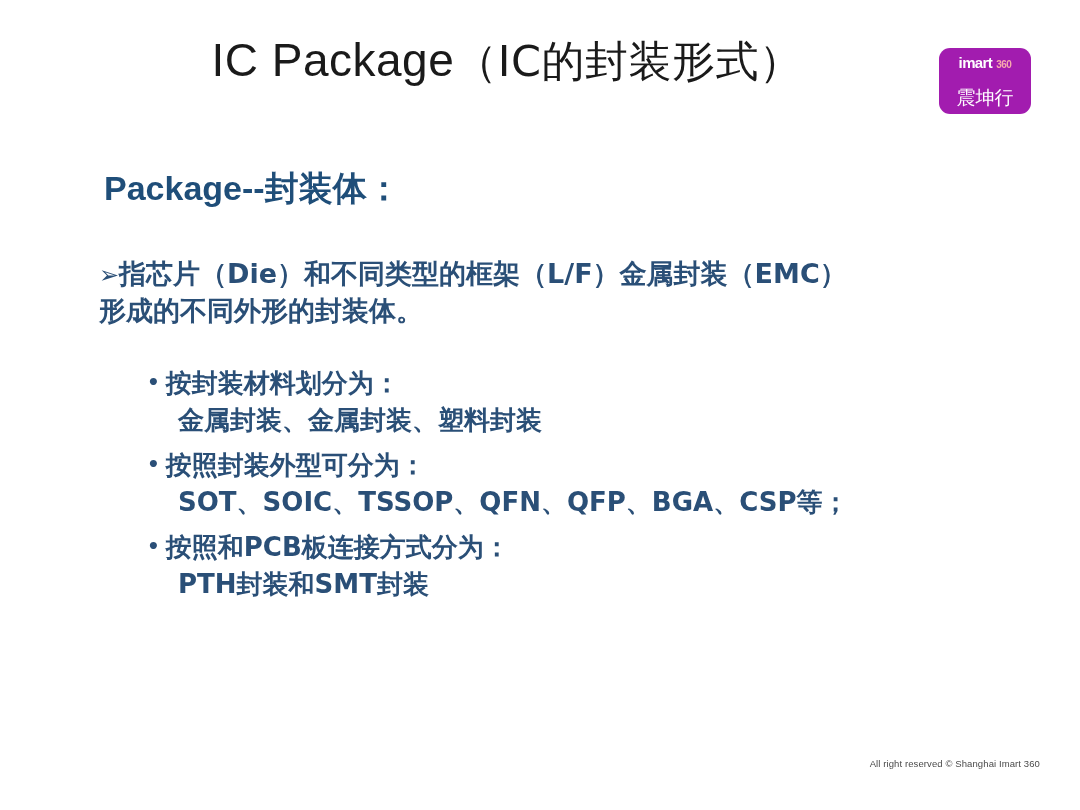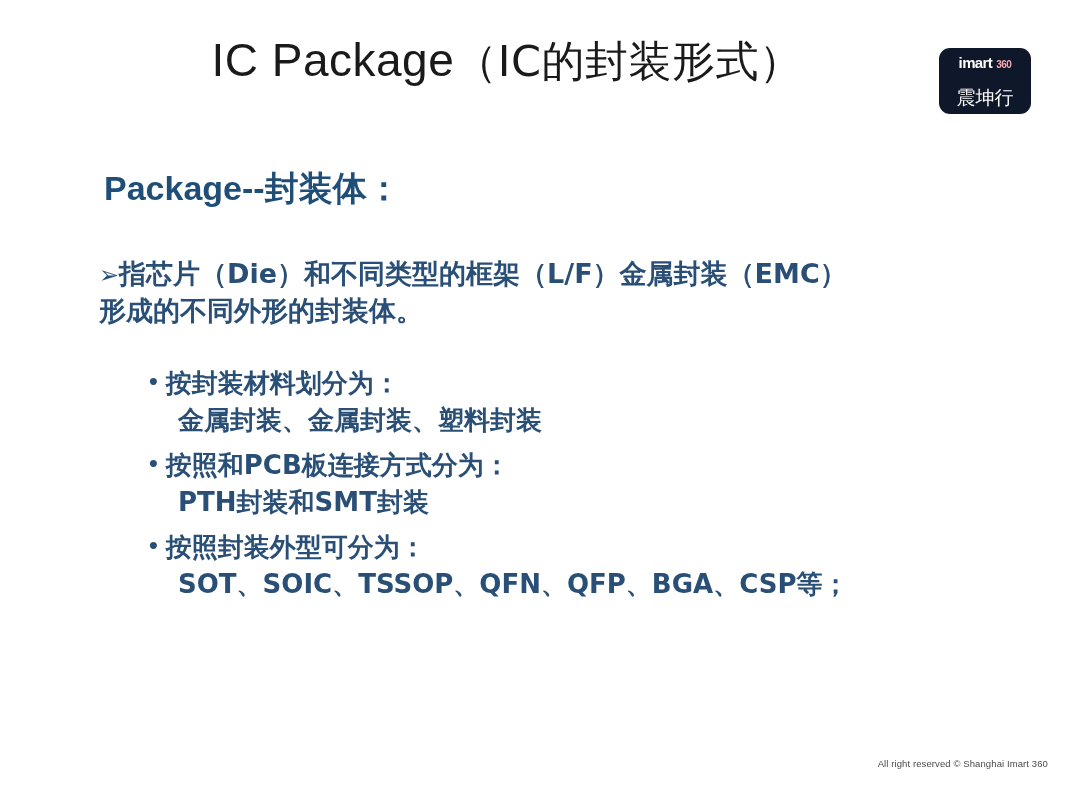--- a/index.html
+++ b/index.html
@@ -49,21 +49,21 @@
     font-size: 43px;
   }
 
   
   .logo {
     position: absolute;
     left: 939px;
     top: 48px;
     width: 92px;
     height: 66px;
-    background: #0f172a;
+    background: #a21caf;
     border-radius: 11px;
     display: flex;
     flex-direction: column;
     align-items: center;
     justify-content: center;
     gap: 2px;
     overflow: hidden;
   }
   .logo-top {
     display: flex;
@@ -162,21 +162,21 @@
     font-family: "DejaVu Sans", sans-serif;
     font-size: 20px;
     color: #2a4f77;
     padding-right: 6px;
     vertical-align: 3px;
   }
 
   
   .footer {
     position: absolute;
-    right: 32px;
+    right: 40px;
     bottom: 41px;
     font-size: 9.5px;
     color: #4a4a4a;
     font-family: "Liberation Sans", sans-serif;
     letter-spacing: 0.1px;
     white-space: nowrap;
   }
 </style>
 </head>
 <body>
@@ -206,27 +206,27 @@
 
 
     <div class="list-block">
 
       <div class="list-item">
         <div class="li-main"><span class="dot-marker">•</span><span>按封装材料划分为：</span></div>
         <div class="li-sub">金属封装、金属封装、塑料封装</div>
       </div>
 
       <div class="list-item">
+        <div class="li-main"><span class="dot-marker">•</span><span>按照封装外型可分为：</span></div>
+        <div class="li-sub">SOT、SOIC、TSSOP、QFN、QFP、BGA、CSP等；</div>
+      </div>
+
+      <div class="list-item">
         <div class="li-main"><span class="dot-marker">•</span><span>按照和PCB板连接方式分为：</span></div>
         <div class="li-sub">PTH封装和SMT封装</div>
       </div>
 
-      <div class="list-item">
-        <div class="li-main"><span class="dot-marker">•</span><span>按照封装外型可分为：</span></div>
-        <div class="li-sub">SOT、SOIC、TSSOP、QFN、QFP、BGA、CSP等；</div>
-      </div>
-
     </div>
   </div>
 
   <div class="footer">All right reserved © Shanghai Imart 360</div>
 
 </div>
 
 </body></html>

